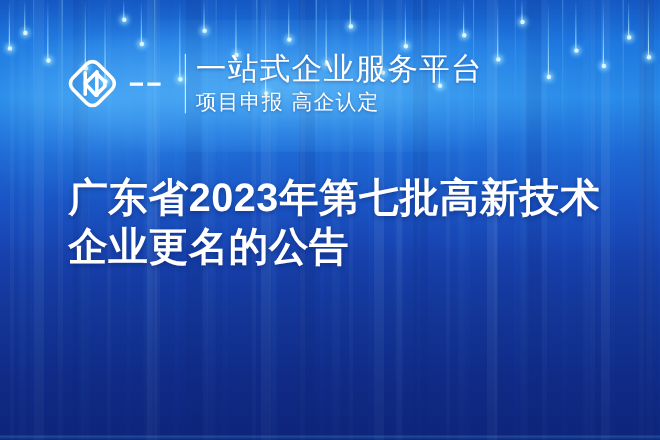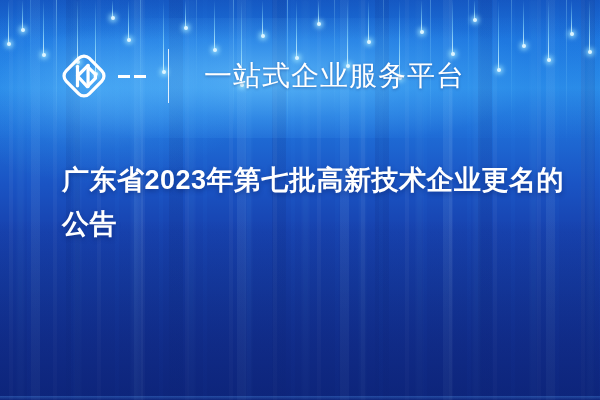--- a/index.html
+++ b/index.html
@@ -206,21 +206,21 @@
   .divider {
     width: 1px;
     height: 54px;
     background: rgba(255,255,255,0.85);
     margin-left: 22px;
     margin-right: 0;
     flex: 0 0 1px;
   }
 
   .tagline {
-    margin-left: 35px;
+    margin-left: 9px;
     display: flex;
     flex-direction: column;
     justify-content: center;
   }
   .tagline-main {
     font-family: "DejaVu Serif", "Liberation Serif", serif;
     font-size: 28px;
     line-height: 32px;
     color: #ffffff;
     letter-spacing: 1px;
@@ -237,21 +237,21 @@
     margin-top: 2px;
     text-shadow: 0 1px 3px rgba(8,35,105,0.40);
   }
 
   
   .headline {
     position: absolute;
     left: 62px;
     top: 158px;
     width: 505px;
-    font-size: 27px;
+    font-size: 36px;
     line-height: 44px;
     font-weight: bold;
     color: #ffffff;
     letter-spacing: 0.5px;
     text-shadow: 0 2px 5px rgba(6,26,88,0.45);
   }
 
   
   .bottom-line {
     position: absolute;
@@ -337,19 +337,20 @@
           <span class="rule"></span>
           <span class="rule"></span>
         </div>
       </div>
     </div>
 
     <div class="divider"></div>
 
     <div class="tagline">
       <div class="tagline-main">一站式企业服务平台</div>
+      <div class="tagline-sub">项目申报 高企认定</div>
     </div>
   </div>
 
   <div class="headline">广东省2023年第七批高新技术企业更名的公告</div>
 
   <div class="bottom-line"></div>
 </div>
 
 </body></html>

